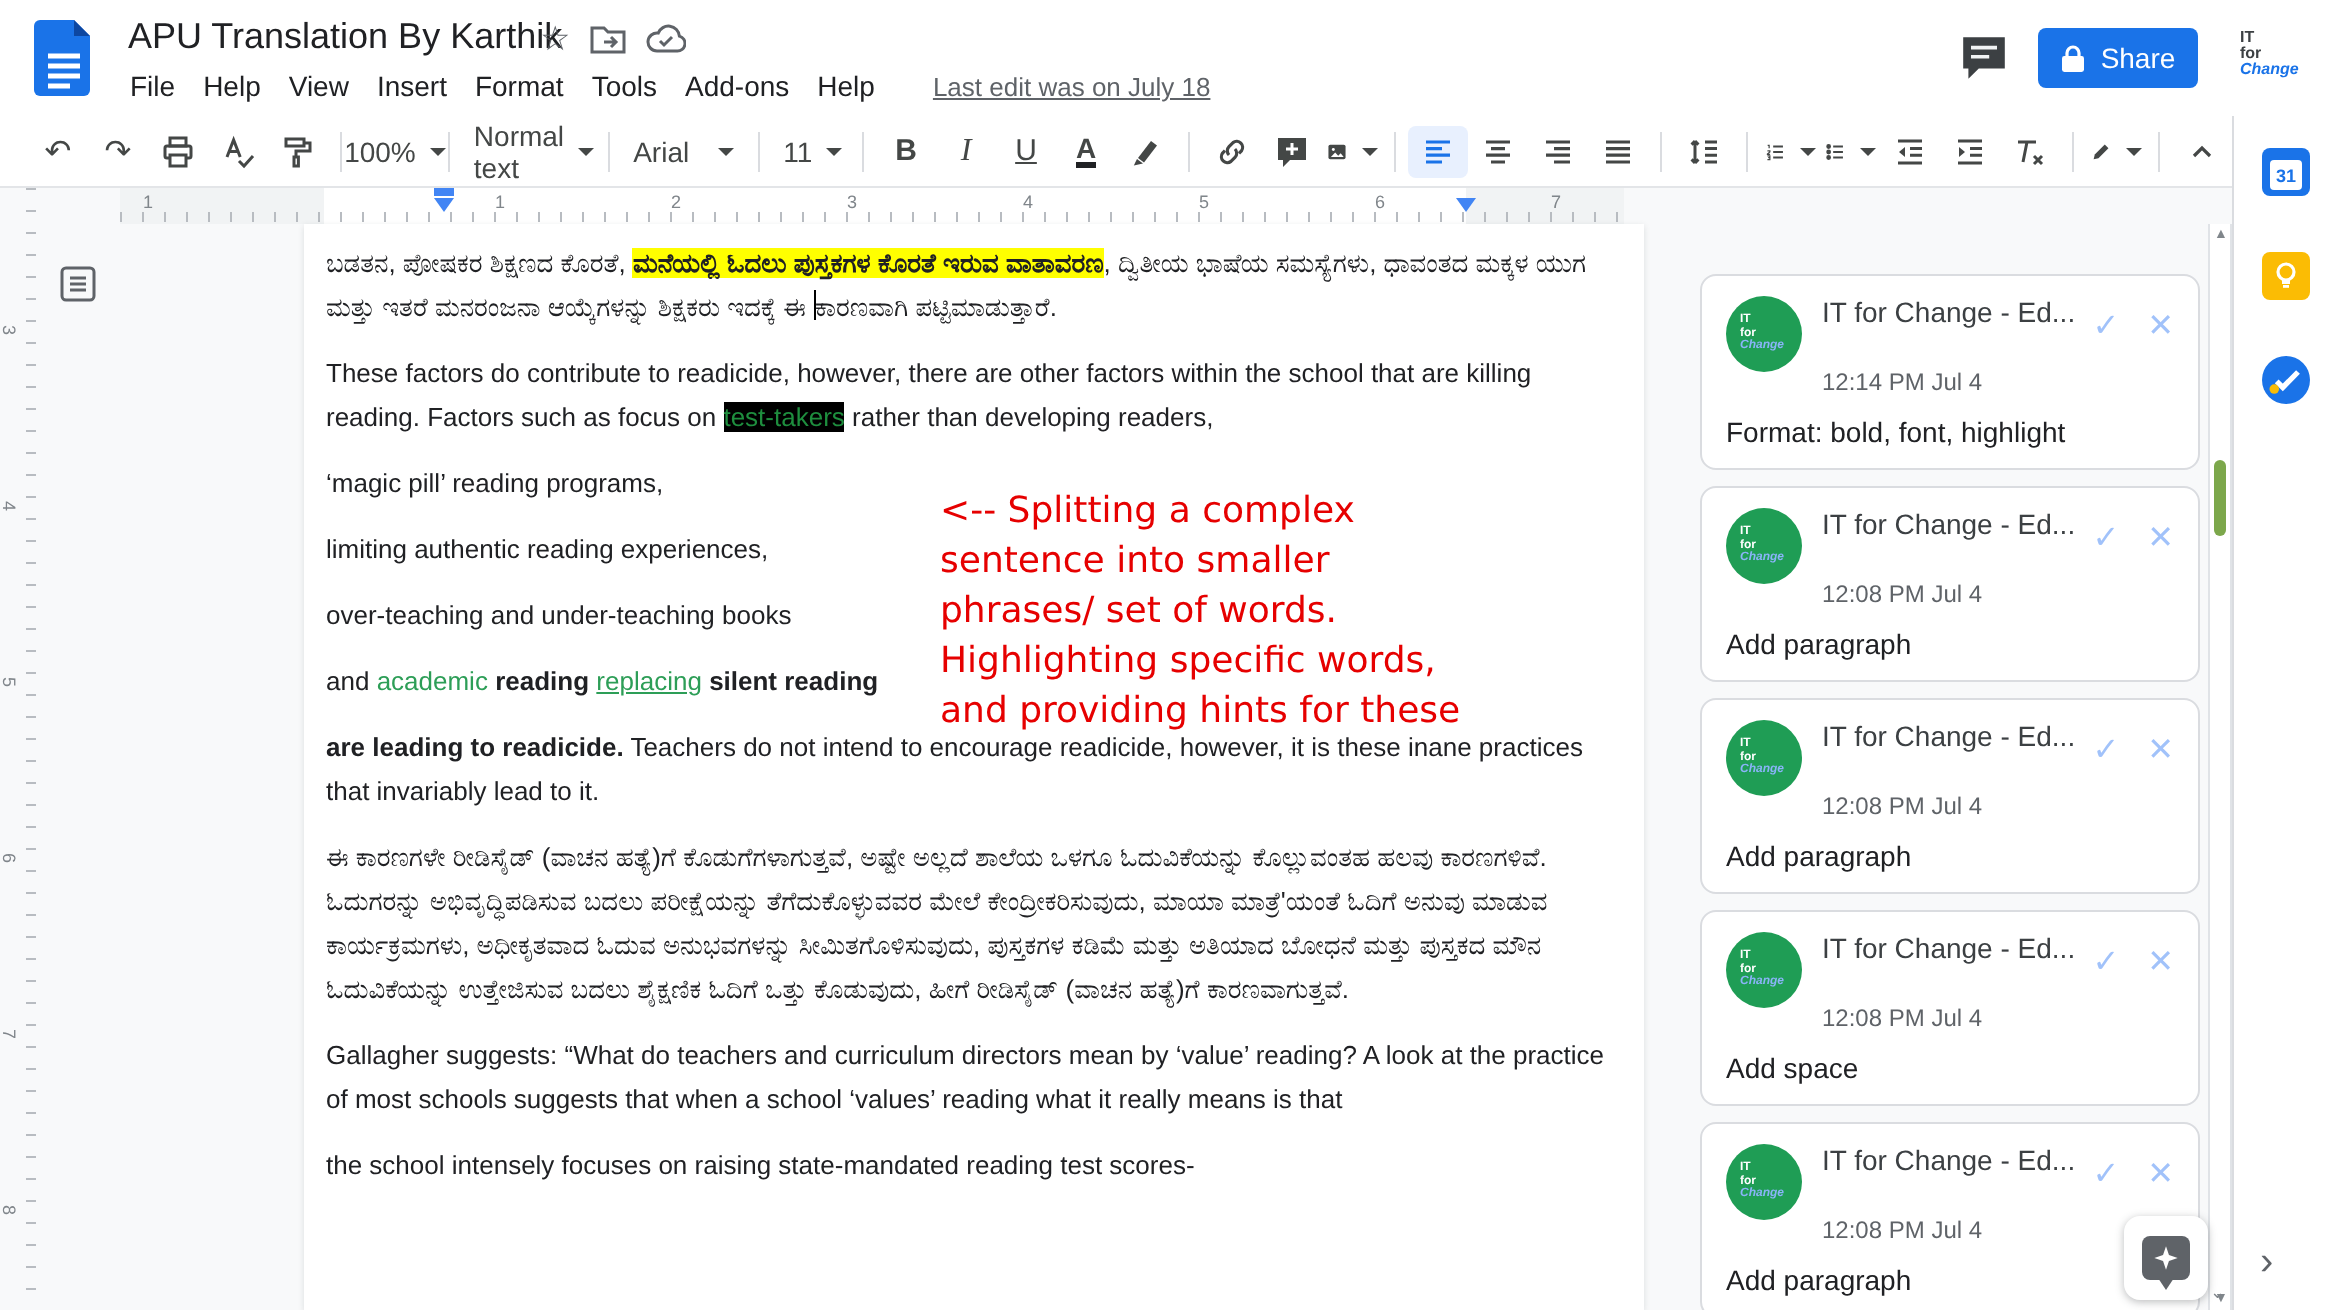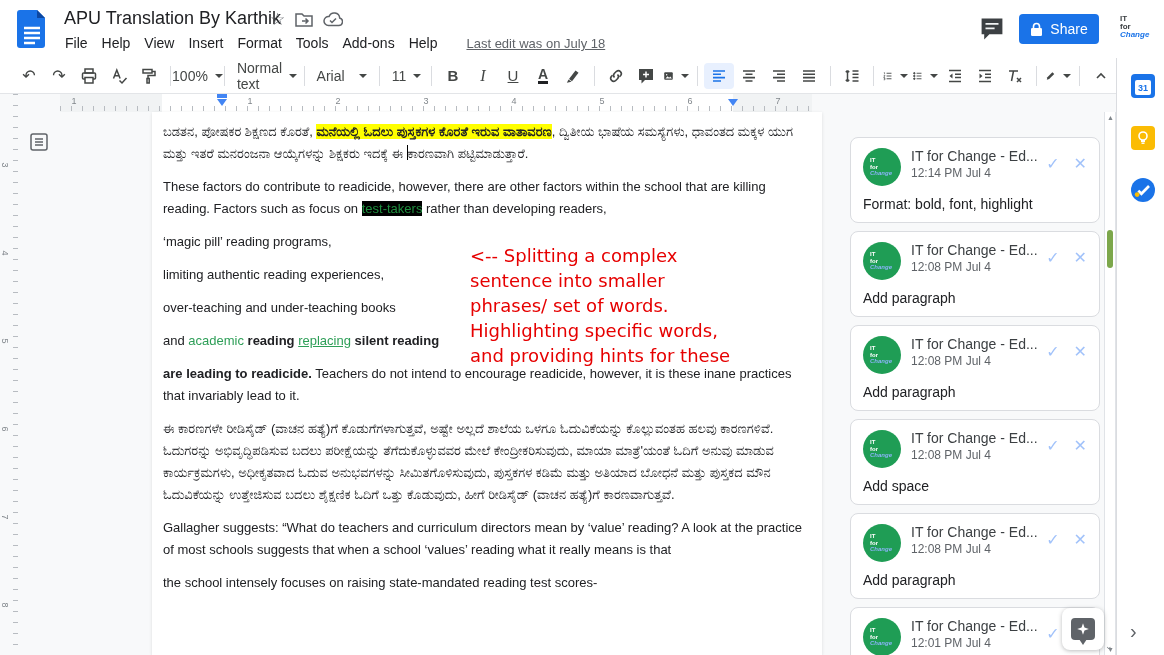--- a/index.html
+++ b/index.html
@@ -77,21 +77,21 @@
   .comments{position:absolute;left:850px;top:137px;width:250px}
   .card{background:#fff;border:1px solid #dadce0;border-radius:8px;padding:10px 12px;margin-bottom:8px;
         box-sizing:border-box;cursor:pointer}
   .card-head{display:flex;align-items:flex-start}
   .cavatar{width:38px;height:38px;border-radius:50%;background:#1f9d55;flex:none;
            display:flex;flex-direction:column;justify-content:center;padding-left:7px;box-sizing:border-box}
   .cavatar span{font-size:6px;line-height:6.5px;font-weight:bold;color:#fff}
   .cavatar span.blue{color:#8ab4f8;font-style:italic}
   .who{margin-left:10px;flex:1;min-width:0}
   .cname{font-size:14px;color:#3c4043;white-space:nowrap}
-  .ctime{font-size:12px;color:#5f6368;margin-top:2px}
+  .ctime{font-size:12px;color:#5f6368;margin-top:20px}
   .cact{display:flex;gap:14px;margin-top:8px}
   .cact span{color:#a1c2fa;font-size:16px;line-height:16px;cursor:pointer}
   .card-body{margin-top:10px;font-size:14px;color:#202124}
   .card-body b{font-weight:normal}
 
   
   .scrollbar{position:absolute;left:1104px;top:112px;width:12px;height:543px;background:#fff;
              border-left:1px solid #e0e3e7;border-right:1px solid #e0e3e7;box-sizing:border-box;cursor:pointer}
   .sb-arrow{position:absolute;left:2px;font-size:7px;color:#80868b}
   .sb-thumb{position:absolute;left:2px;top:118px;width:6px;height:38px;border-radius:3px;background:#7ca74b}

